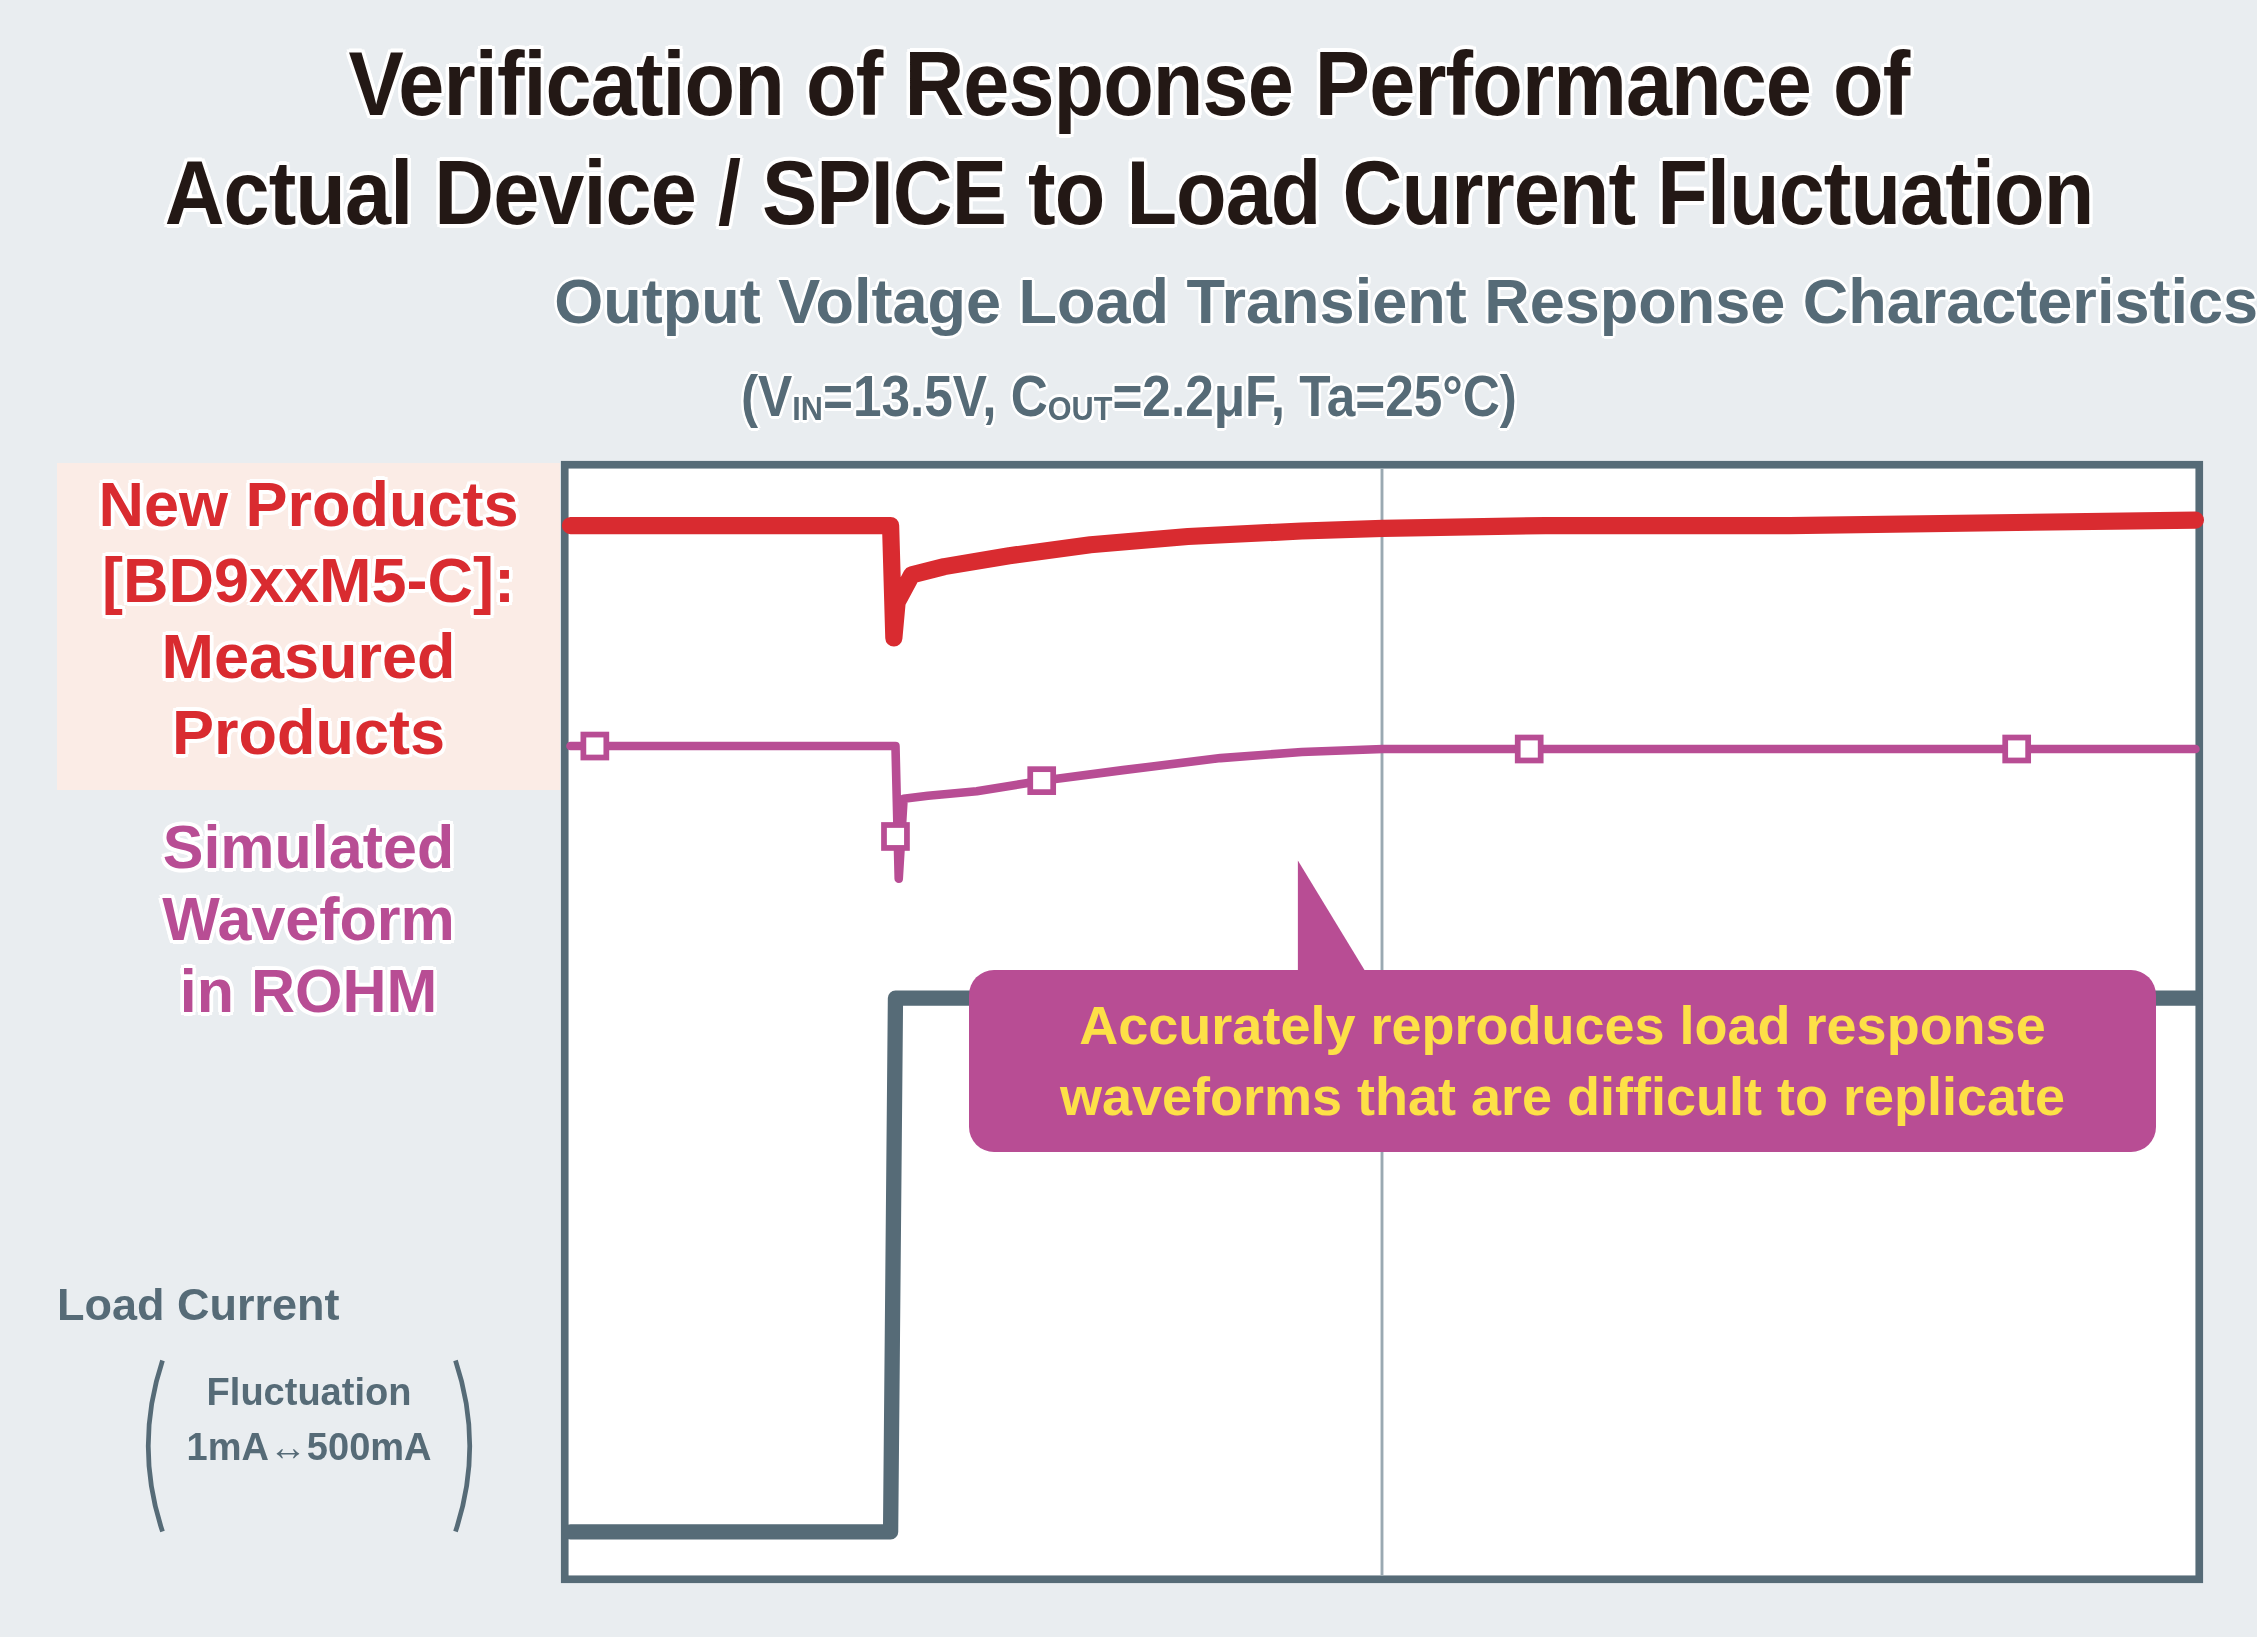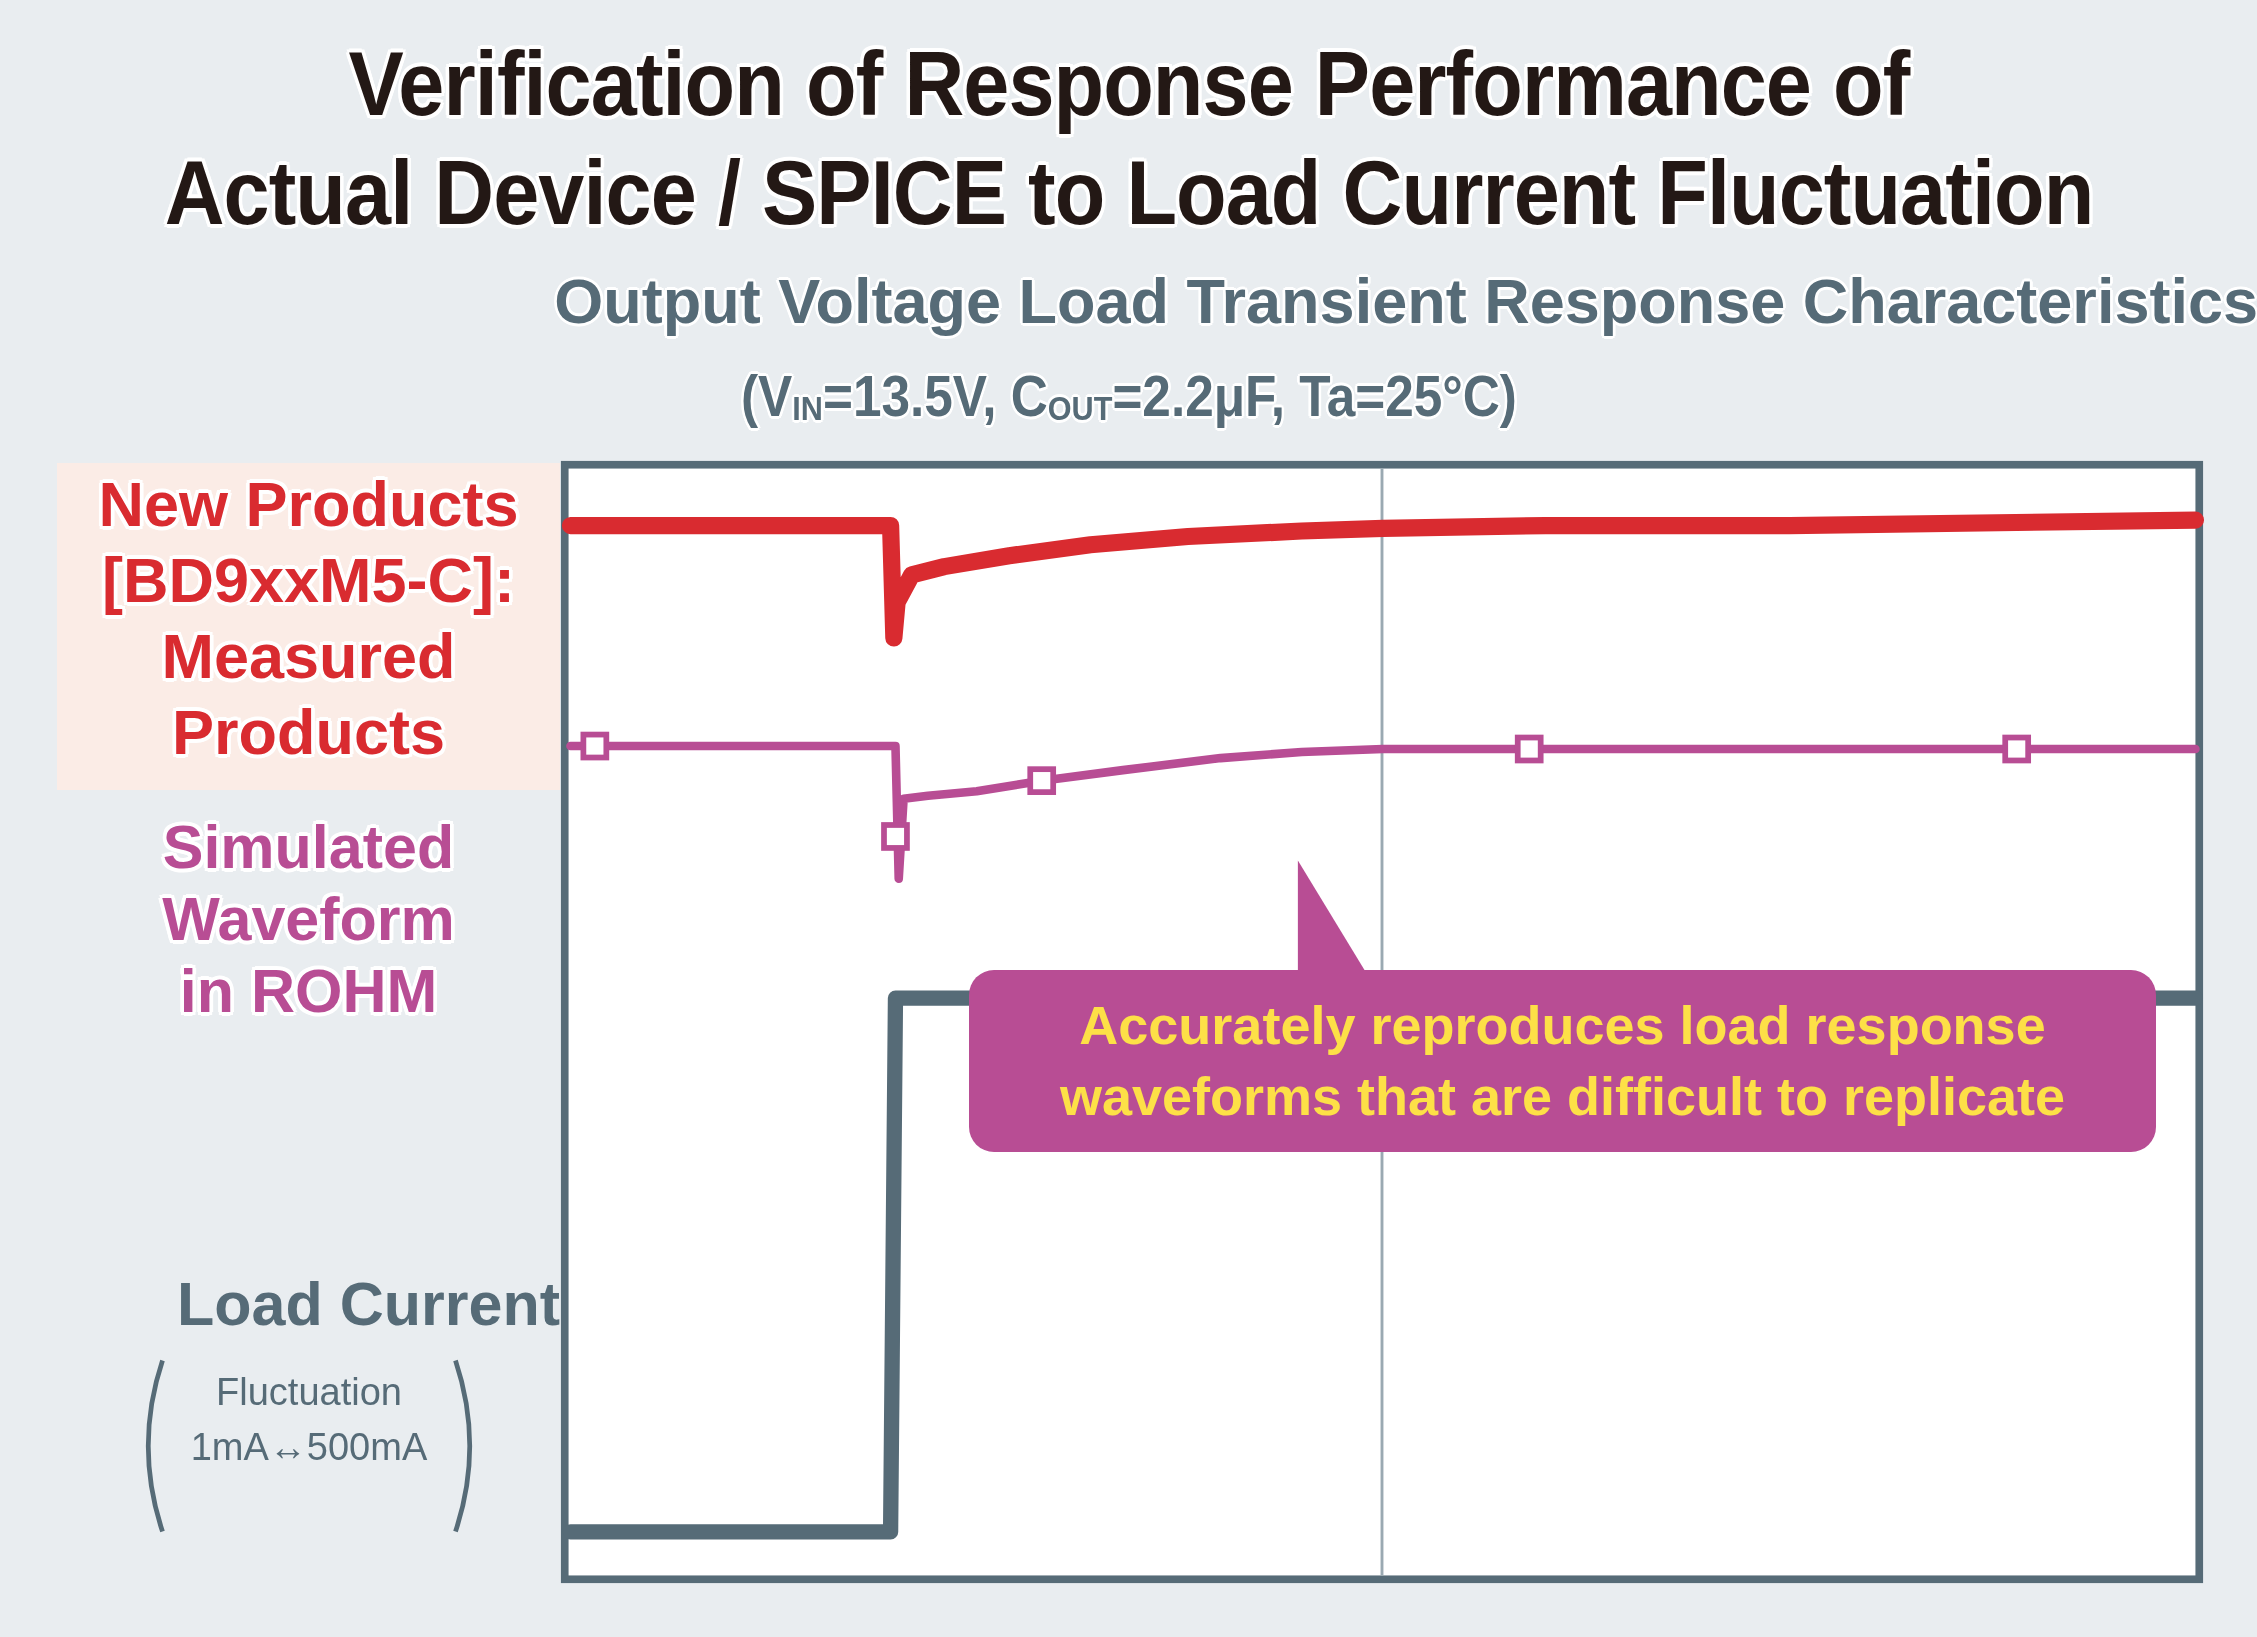--- a/index.html
+++ b/index.html
@@ -55,25 +55,25 @@
     }
     #measured-label {
       left: 57px; top: 466px; width: 503px;
       color: #d92b30; font-size: 63px; line-height: 76px;
     }
     #simulated-label {
       left: 57px; top: 811px; width: 503px;
       color: #b84d94; font-size: 61px; line-height: 72px;
     }
     #load-label {
-      position: absolute; left: 57px; top: 1271px; width: 503px; text-align: right;
-      color: #566b77; font-size: 61px; line-height: 67px; font-weight: bold;
+      position: absolute; left: 57px; top: 1271px; width: 503px; text-align: left;
+      color: #566b77; font-size: 45px; line-height: 67px; font-weight: bold;
     }
     #load-detail {
-      position: absolute; left: 134px; top: 1355px; width: 350px; height: 182px;
+      position: absolute; left: 134px; top: 1355px; width: 350px; height: 182px; font-weight: bold;
     }
     #load-detail .lines {
       position: absolute; left: 0; top: 9.6px; width: 350px; text-align: center;
       color: #566b77; font-size: 38px; line-height: 55px;
     }
     .paren {
       position: absolute; top: 0; width: 38px; height: 182px;
     }
     .paren.left { left: 0; }
     .paren.right { right: 0; }

